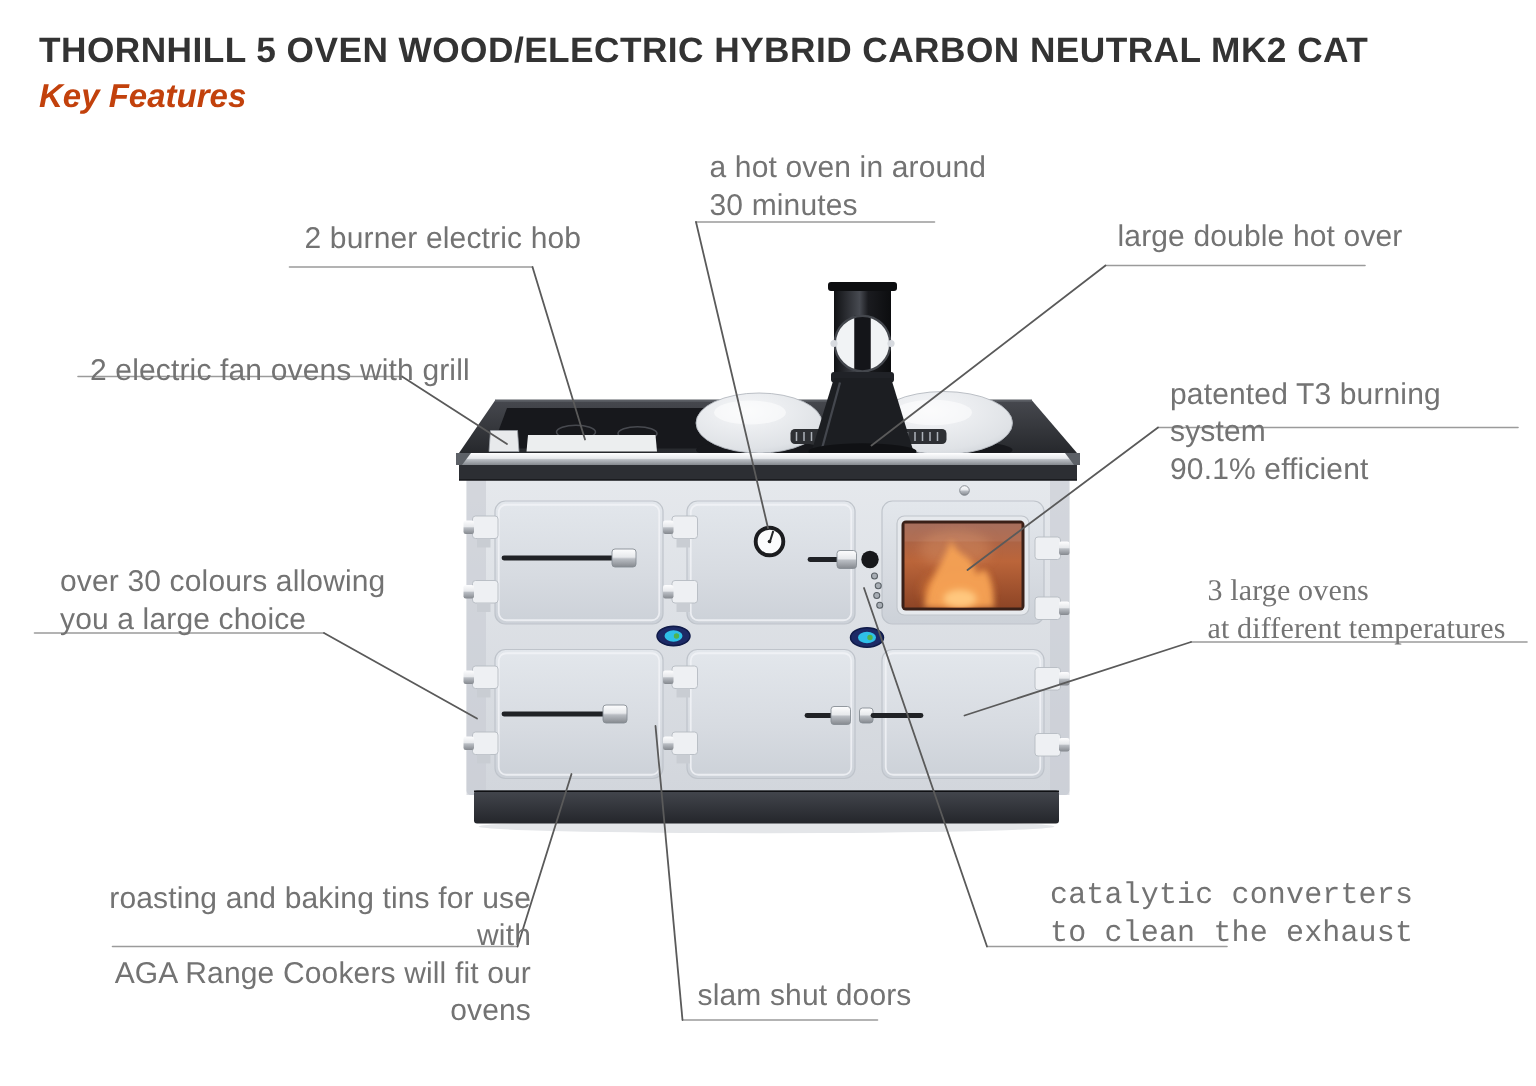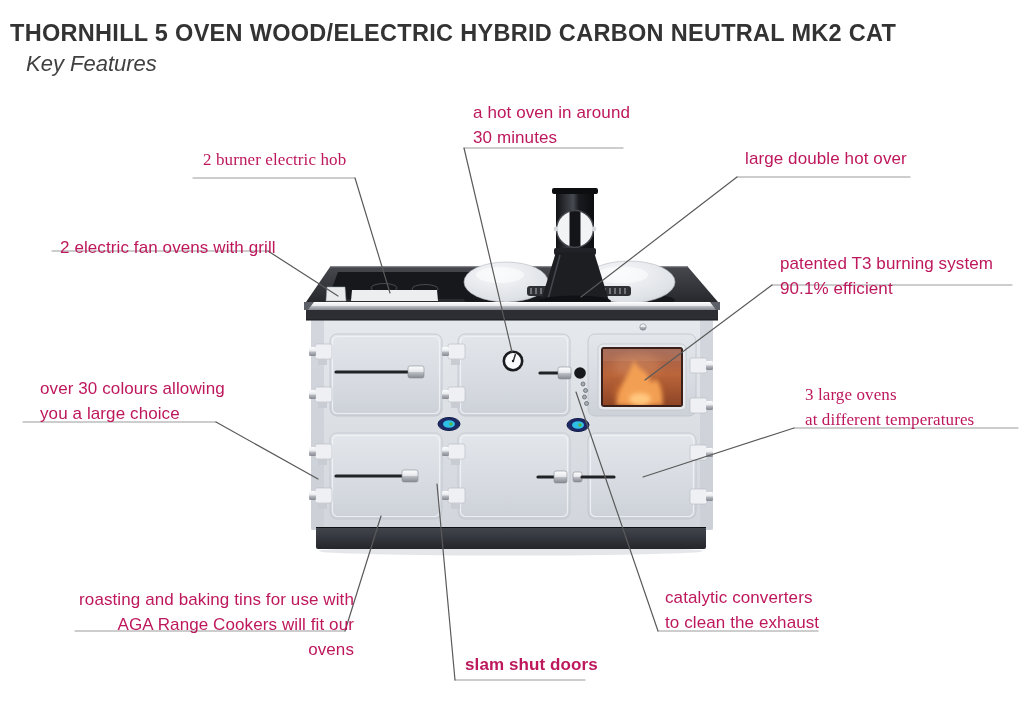--- a/index.html
+++ b/index.html
@@ -1,35 +1,35 @@
 <!DOCTYPE html>
 <html><head>
 <meta charset="utf-8">
 <style>
   html,body{margin:0;padding:0;background:#fff;}
   body{width:1024px;height:724px;position:relative;overflow:hidden;
        font-family:"Liberation Sans",sans-serif;}
   .scene{position:absolute;left:0;top:0;}
-  h1.title{position:absolute;left:10px;top:20px;margin:0;
+  h1.title{position:absolute;left:26px;top:20px;margin:0;
      font-size:23.5px;font-weight:700;letter-spacing:.3px;color:#333;
      white-space:nowrap;}
   .subtitle{position:absolute;left:26px;top:51px;margin:0;
-     font-size:22px;font-style:italic;font-weight:400;color:#404040;text-align:center;}
-  .callout{position:absolute;font-size:17px;line-height:25px;color:#be185d;
+     font-size:22px;font-style:italic;font-weight:700;color:#c2410c;text-align:center;}
+  .callout{position:absolute;font-size:20px;line-height:25px;color:#737373;
      white-space:pre-line;letter-spacing:.1px;}
   #c-hot-oven{left:473px;top:100px;}
-  #c-burner-hob{left:203px;top:147px;font-family:Liberation Serif, serif;}
+  #c-burner-hob{left:203px;top:147px;}
   #c-double-plate{left:745px;top:146px;}
   #c-fan-ovens{left:60px;top:223px;margin-top:12px;}
   #c-t3{left:780px;top:239px;margin-top:12px;}
   #c-colours{left:40px;top:376px;}
   #c-three-ovens{left:805px;top:382px;font-family:Liberation Serif, serif;}
   #c-roasting{left:68px;top:587px;width:286px;text-align:right;}
-  #c-slam{left:465px;top:652px;font-weight:bold;}
-  #c-catalytic{left:665px;top:585px;}
+  #c-slam{left:465px;top:652px;}
+  #c-catalytic{left:700px;top:585px;font-family:Liberation Mono, monospace;}
 </style>
 </head>
 <body>
 
 <svg class="scene" width="1024" height="724" viewBox="0 0 1024 724">
   <defs>
     <linearGradient id="gBody" x1="0" y1="0" x2="0" y2="1">
       <stop offset="0" stop-color="#e7eaee"></stop>
         <stop offset="1" stop-color="#d2d6dc"></stop>
     </linearGradient>

